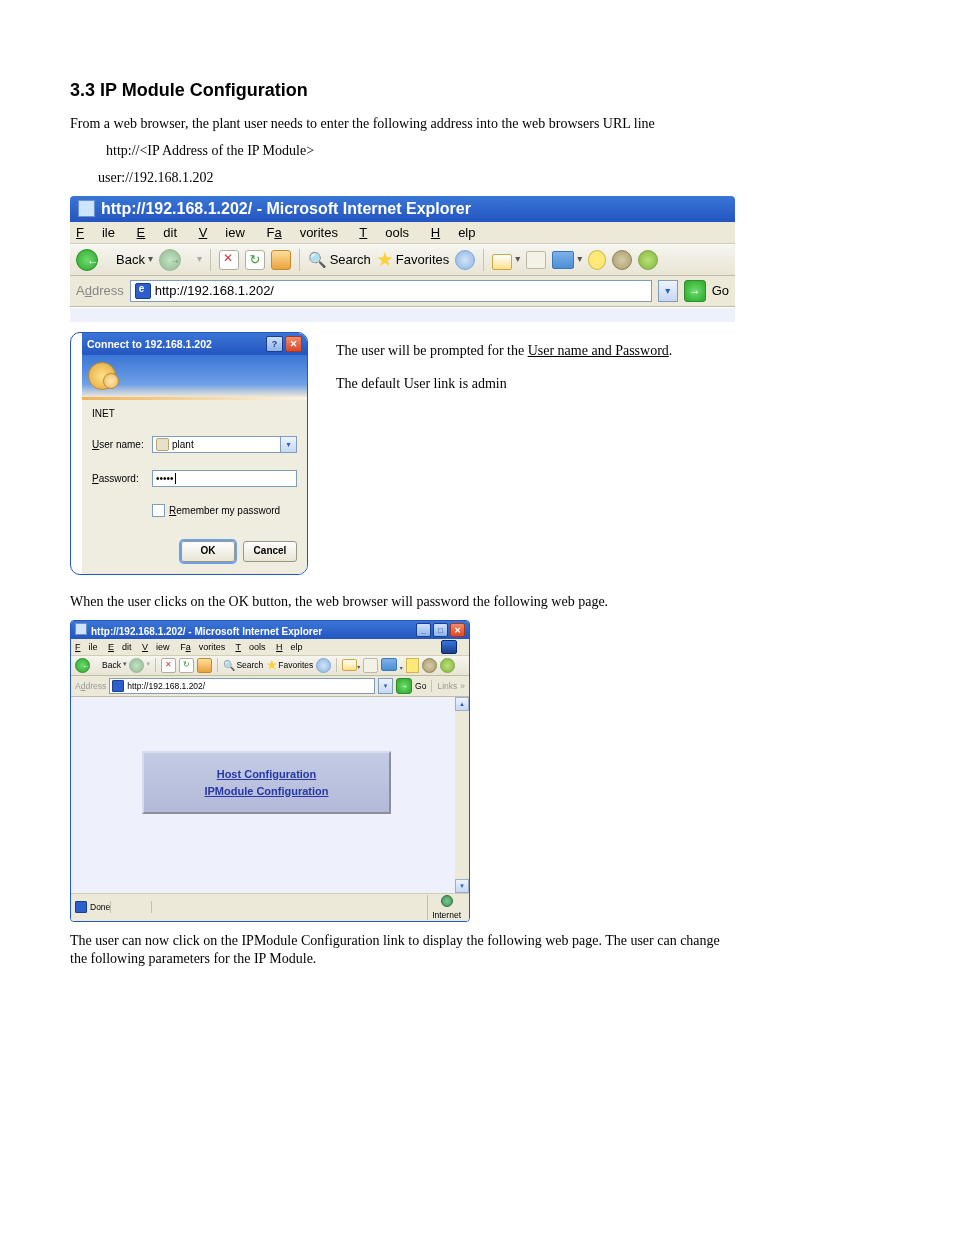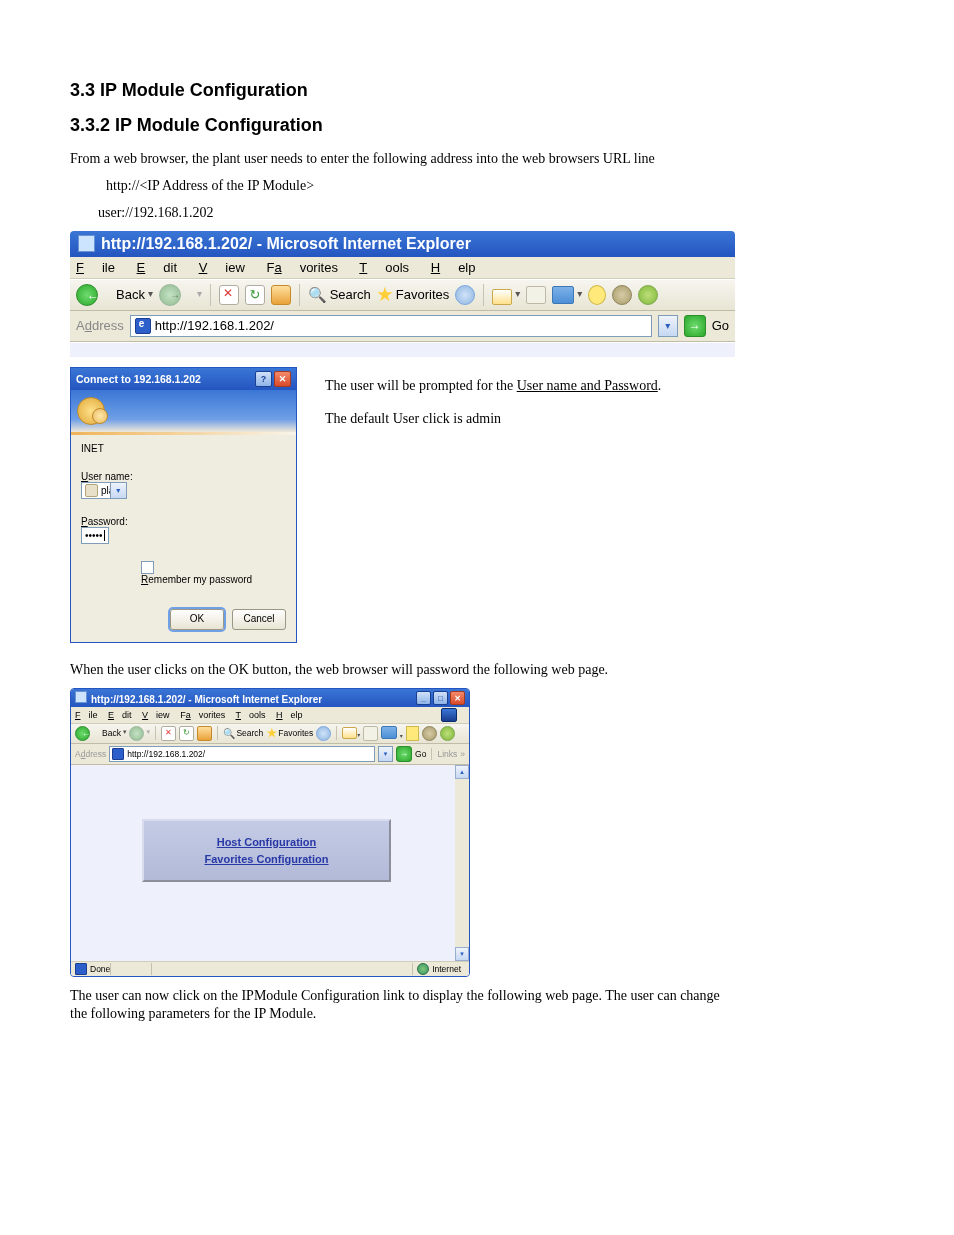--- a/index.html
+++ b/index.html
@@ -107,40 +107,40 @@
     padding:0 4px;
     font-size:13px;
   }
   .addr-field .ieico { width:14px; height:14px; background:#2d5fca; border:1px solid #1a3e90; margin-right:4px; border-radius:2px; position:relative; }
   .addr-field .ieico:after{content:"e"; color:#fff; font-size:10px; font-weight:bold; position:absolute; left:3px; top:-1px;}
   .addr-dd { width:18px; height:20px; border:1px solid #7f9db9; background:linear-gradient(#eef3fb,#c6d8f3); color:#2b5fbf; font-size:10px; text-align:center; line-height:19px;}
   .go-btn { width:20px; height:20px; background: radial-gradient(#6fdc6f,#2aa72a); border:1px solid #2b8f2b; border-radius:3px; color:#fff; font-size:12px; text-align:center; line-height:18px;}
   .ie-blank { background:#eef1fb; height:14px; border-top:1px solid #fff;}
 
   
-  .auth-shot { width:225px; font-family: Tahoma, Arial, sans-serif; border:1px solid #2455c0; border-radius:0; overflow:hidden; }
+  .auth-shot { width:225px; font-family: Tahoma, Arial, sans-serif; border:1px solid #2455c0; border-radius:10px; overflow:hidden;padding-left:11px; }
   .auth-title { background: linear-gradient(#3a76d6,#2455c0); color:#fff; font-weight:bold; font-size:10.5px; padding:3px 5px; display:flex; align-items:center; justify-content:space-between;}
   .wbtns { display:flex; gap:2px; }
   .wbtns .w { width:15px; height:14px; border-radius:2px; font-size:9px; text-align:center; line-height:14px; border:1px solid #1a3e90;}
   .wbtns .whelp { background:linear-gradient(#d0e0f8,#8fb4e8); color:#1a3e90;}
   .wbtns .wclose{ background:linear-gradient(#f28a6a,#d94a2a); color:#fff; border-color:#a63a20;}
   .auth-banner { background: linear-gradient(#3a76d6 0%,#6fa0e6 70%,#f0e8d8 100%); height:42px; display:flex; align-items:center; padding-left:6px;}
   .auth-banner .keys { width:26px; height:26px; background:radial-gradient(#ffe08a,#e0a838); border-radius:50%; border:1px solid #c08a2a; position:relative;}
   .auth-banner .keys:after{content:""; position:absolute; width:14px; height:14px; border-radius:50%; background:radial-gradient(#ffe8a8,#e8b860); border:1px solid #c08a2a; left:14px; top:10px;}
   .auth-banner-line { height:3px; background:linear-gradient(90deg,#f0b458,#f8f4ea);}
   .auth-body { background:#efece0; padding:8px 10px 12px 10px; font-size:10px;}
-  .auth-row { display:flex; align-items:flex-start; margin:17px 0;flex-direction:column;}
+  .auth-row { display:flex; align-items:center; margin:17px 0;}
   .auth-row .lab { width:60px; }
   .auth-row .fld { flex:1; }
   .xp-input { background:#fff; border:1px solid #7f9db9; height:17px; font-size:10px; padding:0 3px; width:100%; box-sizing:border-box; display:flex; align-items:center;}
   .combo { position:relative; }
   .combo .dd { position:absolute; right:1px; top:1px; width:15px; height:15px; background:linear-gradient(#eef3fb,#c6d8f3); border-left:1px solid #7f9db9; color:#2b5fbf; font-size:8px; text-align:center; line-height:15px;}
   .combo .uic { width:11px; height:11px; background:#e8e0c8; border:1px solid #b0a678; border-radius:2px; margin-right:3px;}
   .chk { width:11px; height:11px; border:1px solid #7f9db9; background:#fff; margin-right:4px;}
-  .auth-btns { display:flex; justify-content:flex-end; gap:8px; margin-top:24px;}
+  .auth-btns { display:flex; justify-content:flex-end; gap:8px; margin-top:24px;font-weight:bold;}
   .xp-btn { width:52px; height:19px; font-size:10px; background:linear-gradient(#fefefe,#e8e5d4); border:1px solid #9a9787; border-radius:3px; text-align:center; line-height:17px;}
   .xp-btn.default { box-shadow:0 0 0 2px #6fa0e6;}
 
   .auth-flex { display:flex; gap:28px; margin:8px 0 6px 0; align-items:flex-start;}
   .auth-text { flex:1; font-size:15px; padding-top:6px;}
 
   
   .mini-wrap { width:400px; margin:6px 0 10px 0; }
   .mini-ie { font-family: Tahoma, Arial, sans-serif; border:1px solid #2455c0; border-radius:4px; overflow:hidden; background:#eef1fb; }
   .mini-title { background: linear-gradient(#3a76d6,#2455c0); color:#fff; font-weight:bold; font-size:10px; padding:2px 4px; display:flex; align-items:center; justify-content:space-between;}
@@ -170,38 +170,37 @@
   .mini-dd { width:13px; height:14px; border:1px solid #7f9db9; background:linear-gradient(#eef3fb,#c6d8f3); color:#2b5fbf; font-size:7px; text-align:center; line-height:13px;}
   .mini-body { background:#eef1fb; height:196px; position:relative; border-right:14px solid #ece9d8;}
   .mini-panel { position:absolute; left:71px; top:54px; width:245px; background:linear-gradient(#c4cbe5,#b2bad8); border:2px outset #d8dcef; padding:10px 0; text-align:center;}
   .mini-panel a { display:block; color:#2838a6; font-size:11px; font-weight:bold; text-decoration:underline; margin:5px 0; }
   .mini-sb { position:absolute; right:-14px; top:0; width:14px; bottom:0; background:#ece9d8;}
   .mini-sb .up,.mini-sb .dn{ width:12px; height:12px; background:linear-gradient(#eef3fb,#c6d8f3); border:1px solid #9aaed0; font-size:7px; color:#2b5fbf; text-align:center; line-height:11px;}
   .mini-sb .up{ position:absolute; top:0;}
   .mini-sb .dn{ position:absolute; bottom:0;}
   .mini-status { background:#ece9d8; border-top:1px solid #d0cdb8; font-size:8.5px; padding:1px 4px; display:flex; align-items:center;}
   .mini-status .left { display:flex; align-items:center; gap:3px;}
-  .mini-status .zone { margin-left:auto; display:flex; align-items:center; gap:3px; padding:0 4px; border-left:1px solid #c4c0ad;}
+  .mini-status .zone { margin-left:auto; display:flex; align-items:center; gap:3px; padding:0 4px; border-left:1px solid #c4c0ad;flex-direction:column;}
   .mini-status .seg { width:40px; border-left:1px solid #c4c0ad; height:12px;}
   .mini-status .ieico { width:10px; height:10px; background:#2d5fca; border:1px solid #1a3e90; border-radius:1px;}
   .mini-status .globe { width:10px;height:10px; border-radius:50%; background:radial-gradient(#7ec87e,#3a9260); border:1px solid #2a6f48;}
 
   .caret { font-size:10px; color:#555; position:relative; top:-1px; }
   .back-arrow { color:#fff; font-size:12px; font-weight:bold; position:relative; left:-14px; pointer-events:none;}
   .fwd-arrow { color:#5a7a5a; font-size:10px; position:relative; left:-14px;}
 
 </style>
 </head>
 <body>
 
 <div class="page">
 
   <div class="rightcol">
     <h2 class="section-heading">3.3 IP Module Configuration</h2>
-    <h2 class="section-heading">3.3.2 IP Module Configuration</h2>
     <p class="body">From a web browser, the plant user needs to enter the following address into the web browsers URL line</p>
     <p class="body" style="margin-left:36px;">http://&lt;IP Address of the IP Module&gt;</p>
     <p class="body" style="margin-left:28px;">user://192.168.1.202</p>
 
     <div class="ie-shot">
       <div class="ie-title">
         <span class="page-ico"></span>
         <span>http://192.168.1.202/ - Microsoft Internet Explorer</span>
       </div>
       <div class="ie-menubar">
@@ -305,21 +304,21 @@
           </div>
           <div class="auth-btns">
             <div class="xp-btn default">OK</div>
             <div class="xp-btn">Cancel</div>
           </div>
         </div>
       </div>
 
       <div class="auth-text">
         <p class="body"><span>The user will be prompted for the </span><span class="u">User name and Password</span><span>.</span></p>
-        <p class="body" style="margin-top:14px;">The default User click is admin</p>
+        <p class="body" style="margin-top:14px;">The default User link is admin</p>
       </div>
     </div>
 
     <p class="body" style="margin-top:18px;">When the user clicks on the OK button, the web browser will password the following web page.</p>
 
     <div class="mini-wrap">
       <div class="mini-ie">
         <div class="mini-title">
           <span><span class="page-ico"></span><span>http://192.168.1.202/ - Microsoft Internet Explorer</span></span>
           <span class="wbtns">
@@ -381,21 +380,21 @@
           <div class="mini-dd">▾</div>
           <div class="go-btn" style="width:14px;height:14px;font-size:8px;line-height:13px;">→</div>
           <span>Go</span>
           <span class="tb-sep" style="height:12px;"></span>
           <span style="color:#999;">Links</span>
           <span style="color:#999;">»</span>
         </div>
         <div class="mini-body">
           <div class="mini-panel">
             <a>Host Configuration</a>
-            <a>Favorites Configuration</a>
+            <a>IPModule Configuration</a>
           </div>
           <div class="mini-sb">
             <div class="up">▴</div>
             <div class="dn">▾</div>
           </div>
         </div>
         <div class="mini-status">
           <span class="left">
               <span class="ieico"></span>
               <span>Done</span>

